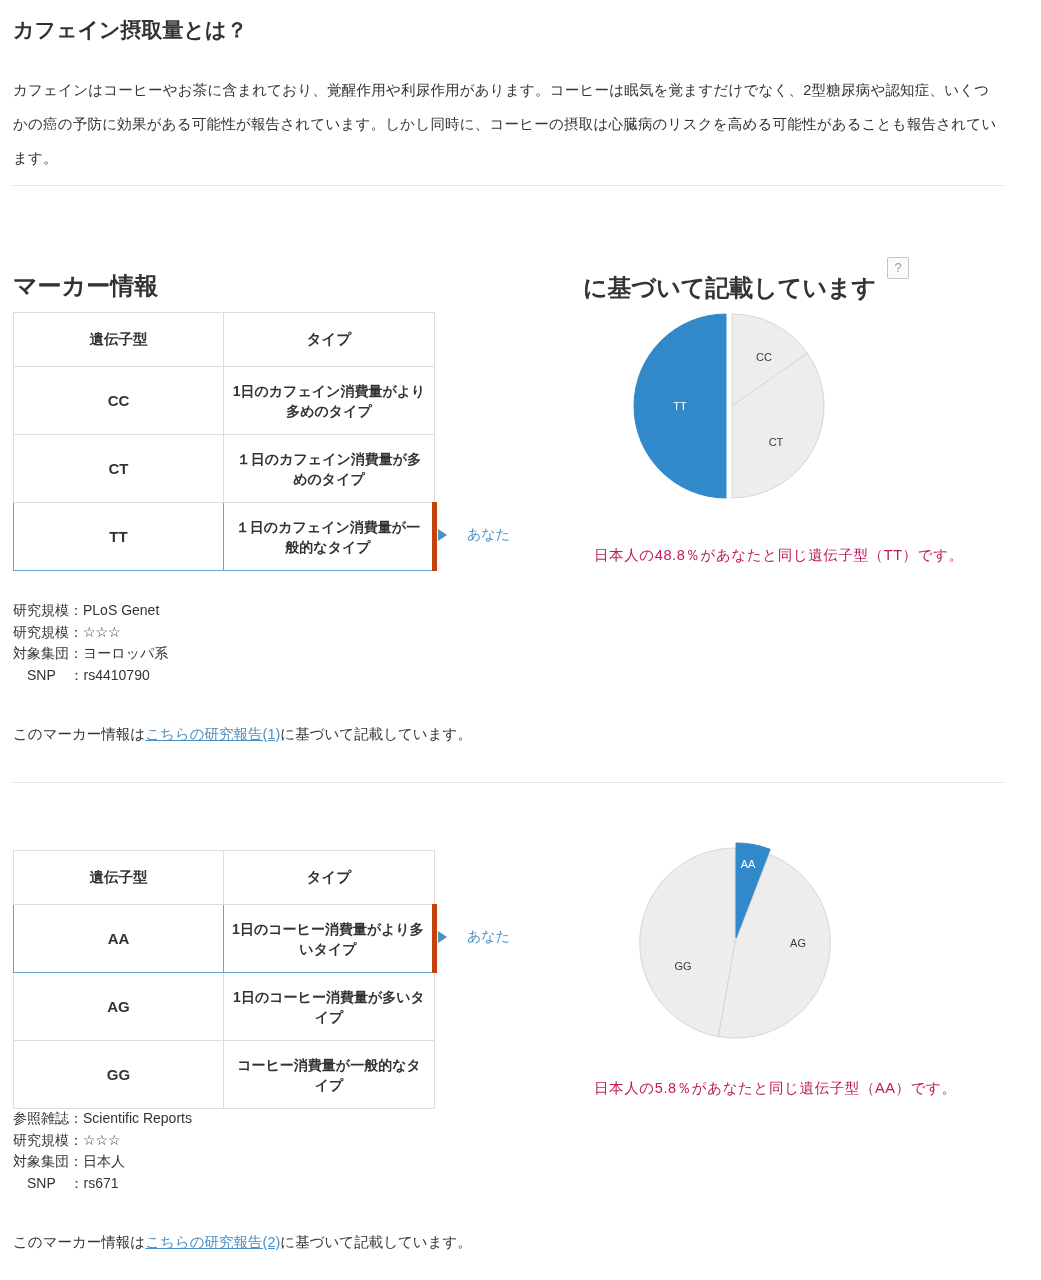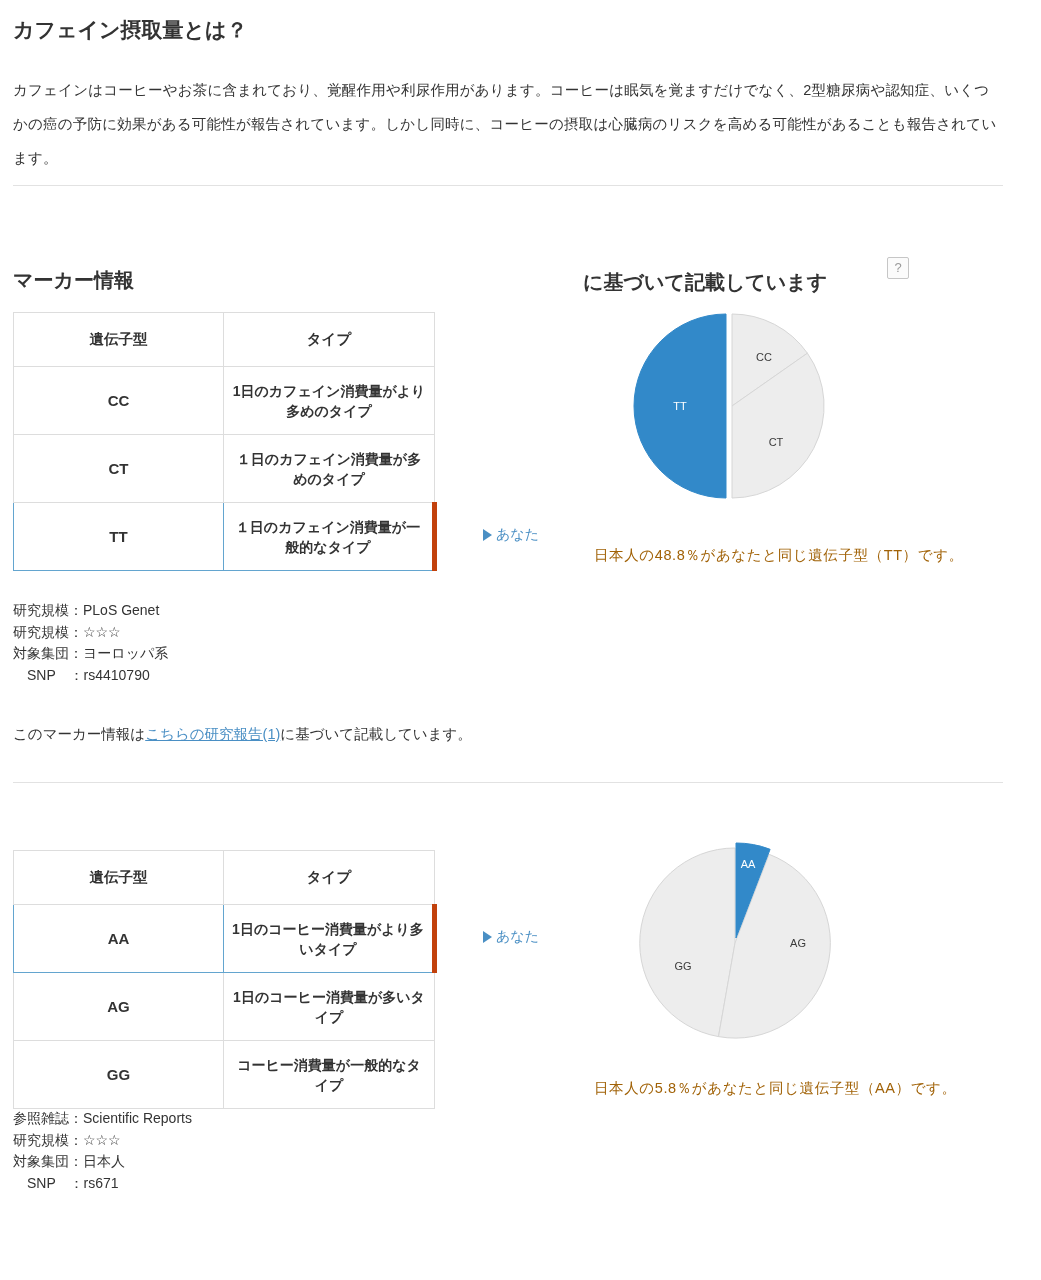--- a/index.html
+++ b/index.html
@@ -27,21 +27,21 @@
   .divider {
     position: absolute; left: 13px; width: 990px; height: 1px;
     background: #e2e2e2;
   }
   .divider-1 { top: 185px; }
   .divider-2 { top: 782px; }
 
   
   .section-title {
     position: absolute;
-    font-size: 20px; font-weight: bold; color: #333333; font-family: Liberation Serif, serif;
+    font-size: 24px; font-weight: bold; color: #333333; font-family: Liberation Serif, serif;
   }
   .marker-title { left: 13px; top: 250px; }
   .freq-title   { left: 583px; top: 252px; }
 
   .help-badge {
     position: absolute; left: 887px; top: 257px;
     width: 22px; height: 22px;
     border: 1px solid #c6c6c6; border-radius: 2px;
     background: #fbfbfb; color: #9a9a9a;
     font-size: 13px; line-height: 20px; text-align: center;
@@ -86,22 +86,22 @@
     border-color: #63a5cf;
     border-top: 1px solid #63a5cf;
     border-bottom: 1px solid #63a5cf;
   }
   .geno-table tr.highlight td.cell-g { border-left: 1px solid #63a5cf; }
   .geno-table tr.highlight td.cell-t { border-right: 5px solid #c2410c; }
 
   
   .you-marker {
     position: absolute;
-    display: flex; align-items: center; gap: 4px;
-    color: #4a8fc4; font-size: 14px; margin-left: 45px;
+    display: flex; align-items: center; gap: 20px;
+    color: #4a8fc4; font-size: 14px;
   }
   .you-marker .tri {
     width: 0; height: 0;
     border-top: 6px solid transparent;
     border-bottom: 6px solid transparent;
     border-left: 9px solid #4a8fc4;
   }
   .you-1 { left: 438px; top: 526px; }
   .you-2 { left: 438px; top: 928px; }
 
@@ -132,21 +132,21 @@
   .slice-label {
     font-family: "Liberation Sans", sans-serif;
     font-size: 11px;
     fill: #3a3a3a;
   }
   .slice-label.on-blue { fill: #ffffff; }
 
   
   .pie-caption {
     position: absolute; left: 594px; width: 412px;
-    font-size: 14.5px; line-height: 30px; color: #a16207;
+    font-size: 14.5px; line-height: 30px; color: #be185d;
     letter-spacing: 0.6px;
   }
   .cap-1 { top: 540px; }
   .cap-2 { top: 1073px; }
 </style>
 </head>
 <body>
 
 <div class="page">
 
@@ -247,20 +247,23 @@
   <div class="you-marker you-2">
     <span class="tri"></span>
     <span>あなた</span>
   </div>
 
   <div class="ref-meta ref-2">参照雑誌：Scientific Reports
 研究規模：☆☆☆
 対象集団：日本人
 　SNP　：rs671</div>
 
+  <div class="ref-note note-2">
+    <span>このマーカー情報は</span><a href="#">こちらの研究報告(2)</a><span>に基づいて記載しています。</span>
+  </div>
 
   <div class="pie-wrap pie-2">
     <svg viewBox="0 0 240 210" xmlns="http://www.w3.org/2000/svg">
 
       <path d="M 117 103 L 151.1 14.3 A 95 95 0 1 1 100.5 9.5 Z" fill="#ededed" stroke="#d6d6d6" stroke-width="1" style="display:none"></path>
 
       <path d="M 117 103 L 100.5 196.6 A 95 95 0 0 1 117 8 Z" fill="#ededed" stroke="#d6d6d6" stroke-width="1"></path>
       <path d="M 117 103 L 151.1 14.3 A 95 95 0 0 1 100.5 196.6 Z" fill="#ededed" stroke="#d6d6d6" stroke-width="1"></path>
 
       <path d="M 118 98 L 118 3 A 95 95 0 0 1 152.1 9.3 Z" fill="#3289c9" stroke="#3289c9" stroke-width="1"></path>

